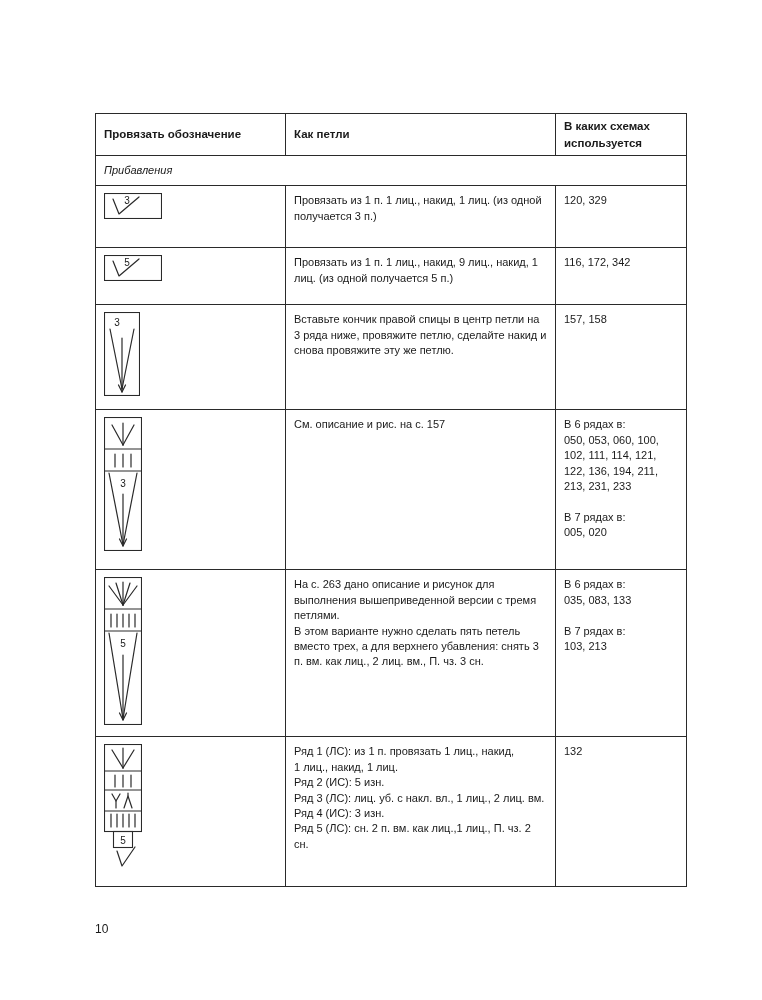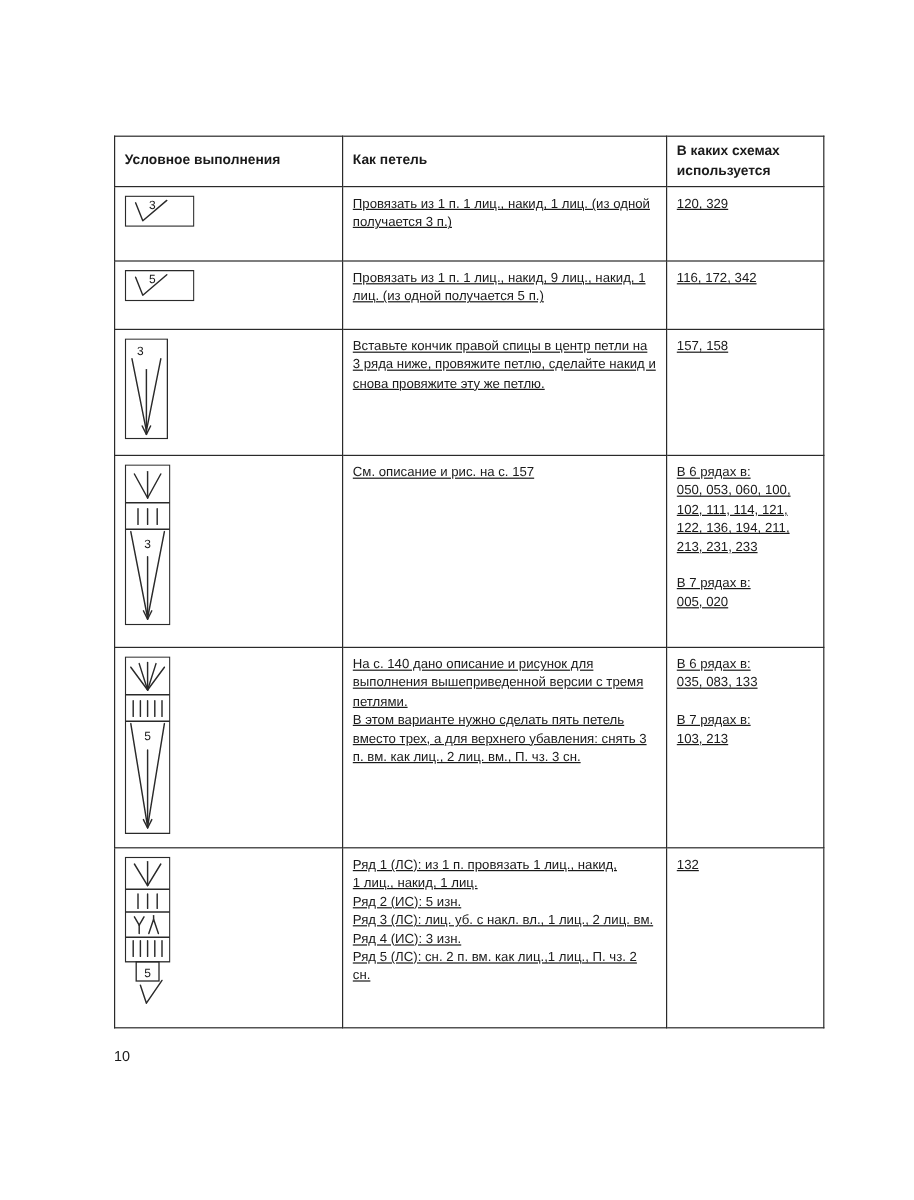--- a/index.html
+++ b/index.html
@@ -31,53 +31,56 @@
     font-weight:bold;
     font-size:11.5px;
     vertical-align:middle;
     padding:4px 8px;
   }
   tr.section-row td {
     font-style:italic;
     font-weight:normal;
     padding:7px 8px;
   }
-  td.how-cell, td.charts-cell { white-space:pre-line;text-decoration:underline; }
+  td.how-cell, td.charts-cell { white-space:pre-line; }
   td.symbol-cell { padding:9px 8px; }
   svg.sym { display:block; }
   svg.sym .s { stroke:#2a2a2a; stroke-width:1.2; fill:none; stroke-linecap:round; stroke-linejoin:round; }
   svg.sym .box { stroke:#2a2a2a; stroke-width:1.1; fill:none; }
   svg.sym text {
     font-family:"Liberation Sans", sans-serif;
     font-size:10px; fill:#1a1a1a; text-anchor:middle;
   }
   .page-number {
-    position:absolute; left:95px; top:873px;
+    position:absolute; left:95px; top:922px;
     font-size:12px;
   }
 </style>
 </head>
 <body>
 
 <div class="page">
 
   <table class="ref">
     <colgroup>
       <col style="width:190px">
       <col style="width:270px">
       <col style="width:131px">
     </colgroup>
 
     <tbody>
         <tr style="height:42px;">
-      <th>Условное выполнения</th>
-      <th>Как петель</th>
+      <th>Провязать обозначение</th>
+      <th>Как петли</th>
       <th>В каких схемах используется</th>
     </tr>
 
+    <tr class="section-row" style="height:30px;">
+      <td colspan="3">Прибавления</td>
+    </tr>
 
     <tr style="height:62px;">
       <td class="symbol-cell">
         <svg class="sym" width="58" height="26" viewBox="0 0 58 26">
           <rect class="box" x="0.5" y="0.5" width="57" height="25"></rect>
           <path class="s" d="M9 6 L15 21 L35 4"></path>
           <text x="23" y="11">3</text>
         </svg>
       </td>
       <td class="how-cell">Провязать из 1 п. 1 лиц., накид, 1 лиц. (из одной получается 3 п.)</td>
@@ -157,21 +160,21 @@
           <path class="s" d="M25 37 L25 50"></path>
           <path class="s" d="M31 37 L31 50"></path>
           <path class="s" d="M1 54 L37 54"></path>
           <text x="19" y="70">5</text>
           <path class="s" d="M5 56 L19 142"></path>
           <path class="s" d="M33 56 L19 142"></path>
           <path class="s" d="M19 78 L19 143"></path>
           <path class="s" d="M15.5 136 L19 143 L22.5 136"></path>
         </svg>
       </td>
-      <td class="how-cell">На с. 140 дано описание и рисунок для выполнения вышеприведенной версии с тремя петлями.
+      <td class="how-cell">На с. 263 дано описание и рисунок для выполнения вышеприведенной версии с тремя петлями.
 В этом варианте нужно сделать пять петель вместо трех, а для верхнего убавления: снять 3 п. вм. как лиц., 2 лиц. вм., П. чз. 3 сн.</td>
       <td class="charts-cell">В 6 рядах в:
 035, 083, 133
 
 В 7 рядах в:
 103, 213</td>
     </tr>
 
     <tr style="height:150px;">
       <td class="symbol-cell">

